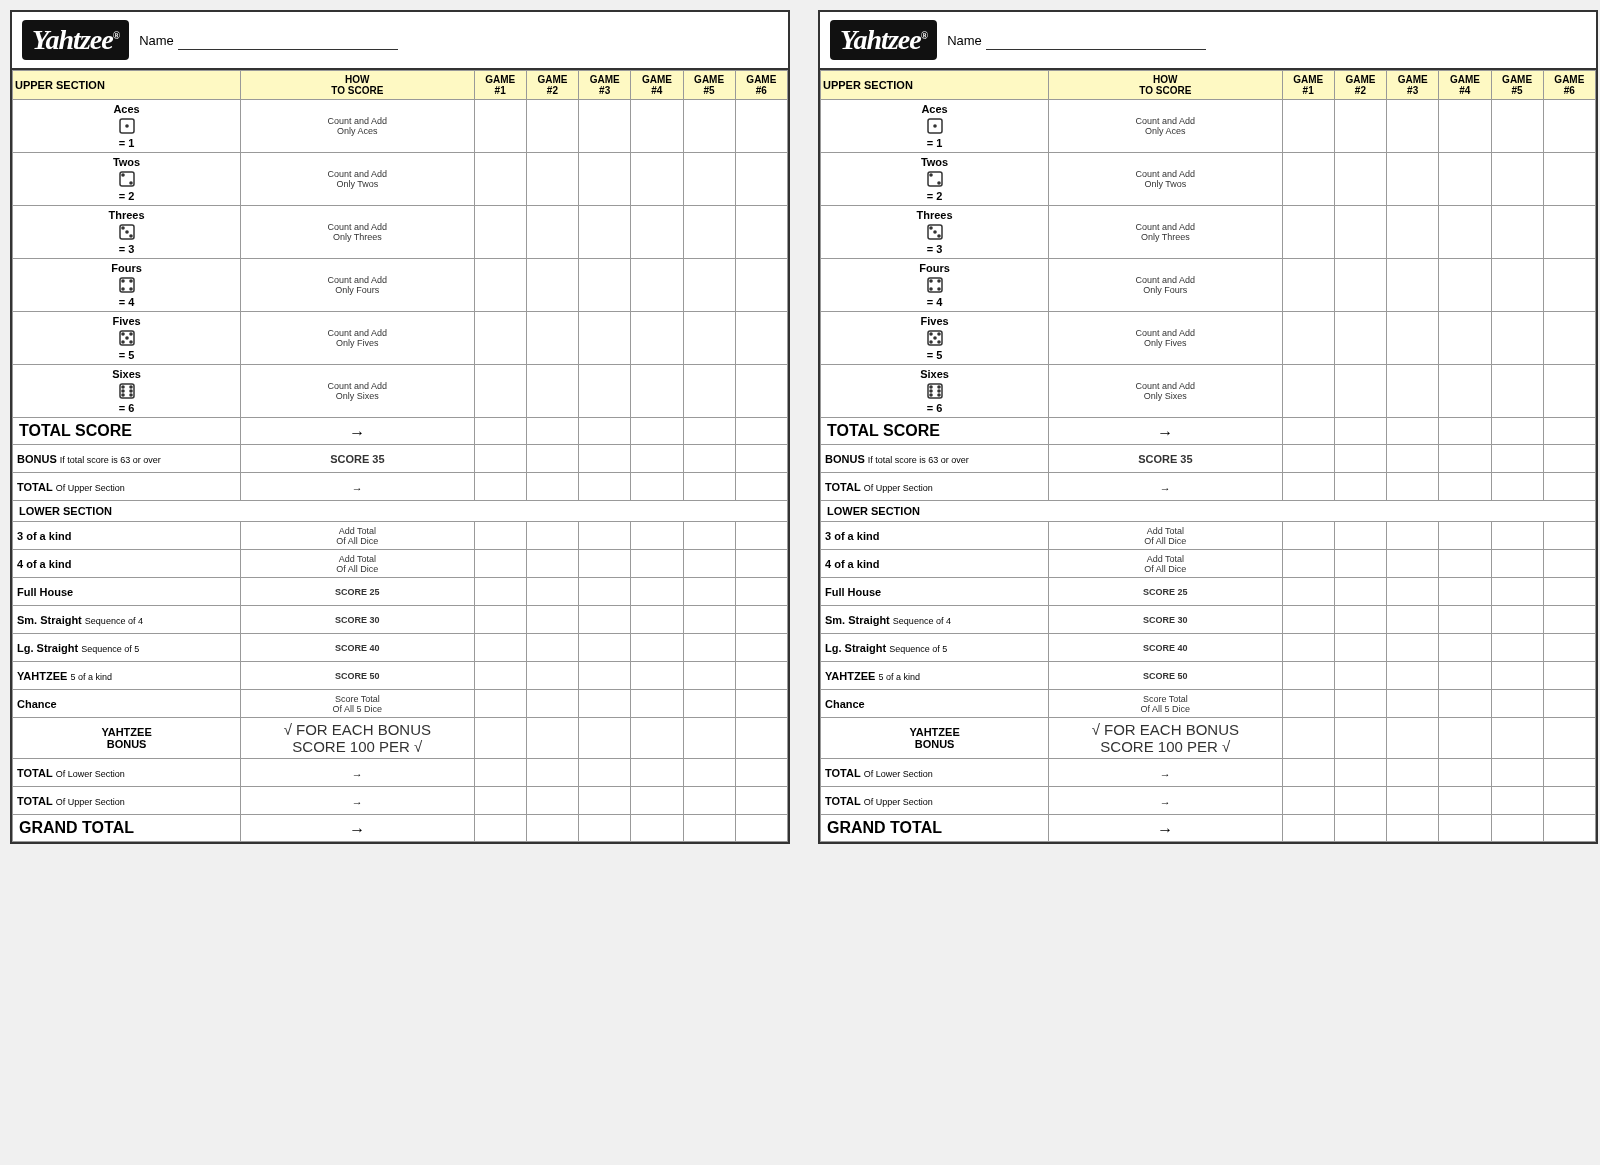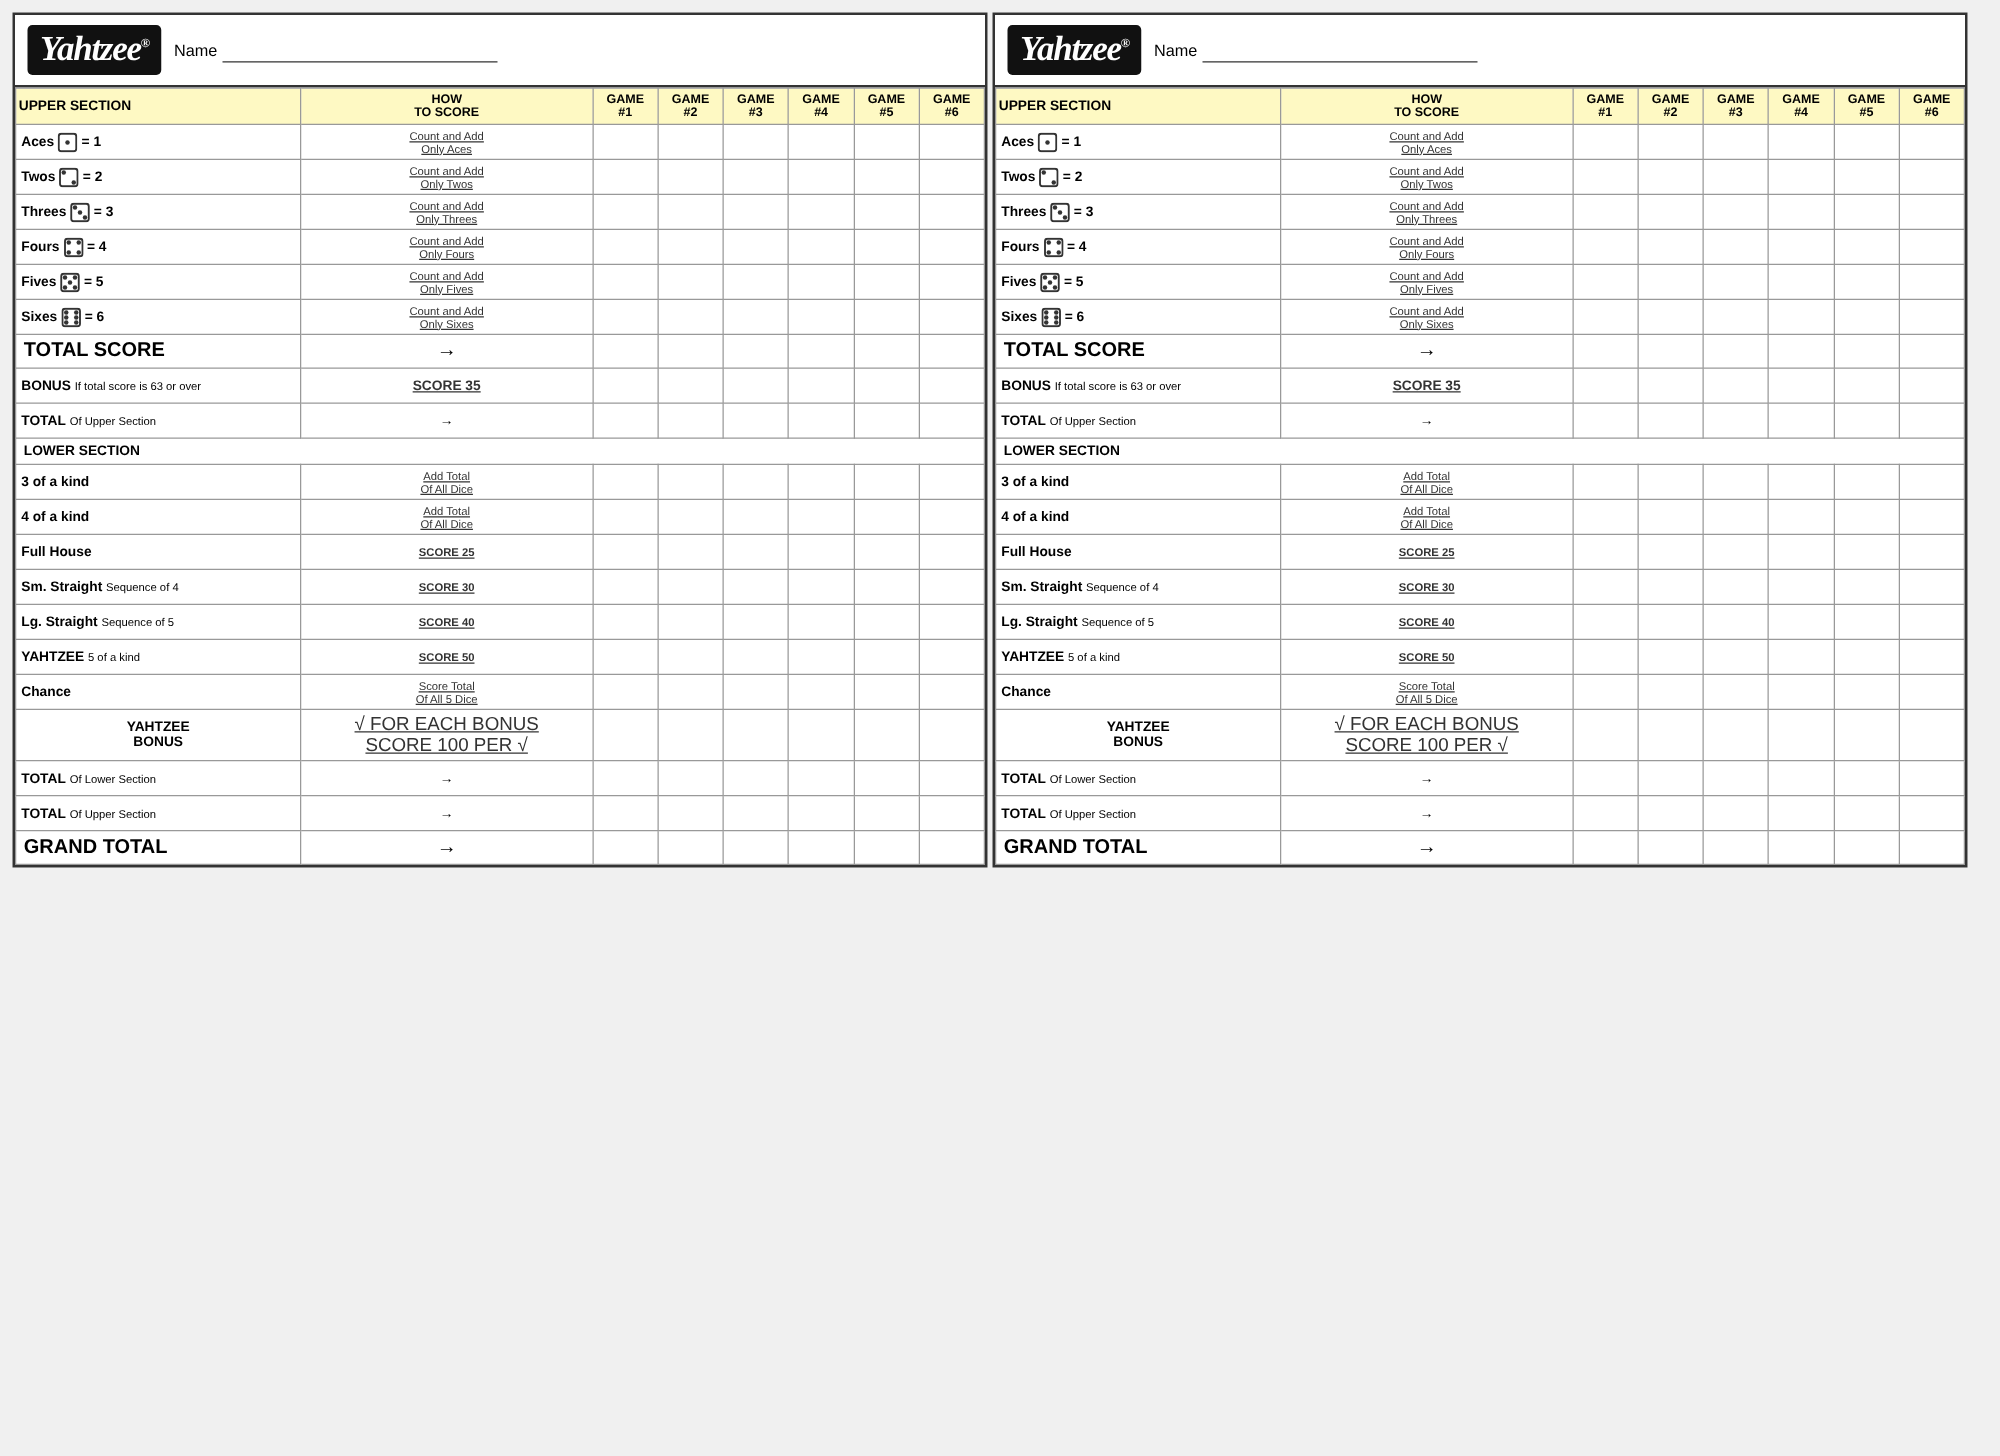--- a/index.html
+++ b/index.html
@@ -8,21 +8,21 @@
       font-family: Arial, Helvetica, sans-serif;
       font-size: 11px;
       display: flex;
       justify-content: center;
       align-items: flex-start;
       padding: 10px;
       min-height: 1165px;
     }
     .page {
       display: flex;
-      gap: 4px;
+      gap: 28px;
       background: #f0f0f0;
       width: 1580px;
     }
     .scorecard {
       background: white;
       border: 2px solid #333;
       width: 780px;
       flex-shrink: 0;
     }
     .header-area {
@@ -90,30 +90,30 @@
       height: 28px;
     }
     .row-label {
       font-weight: bold;
       font-size: 11px;
     }
     .how-score {
       text-align: center;
       font-size: 9px;
       color: #333;
-      text-decoration: underline;
     }
     .game-cell {
       text-align: center;
       min-height: 24px;
     }
     .label-with-dice {
       display: flex;
       align-items: center;
       gap: 3px;
+      flex-direction: column;
     }
     .total-score-row td {
       font-weight: bold;
       font-size: 16px;
       padding: 4px 6px;
       background: white;
     }
     .bonus-row td {
       font-size: 11px;
     }

